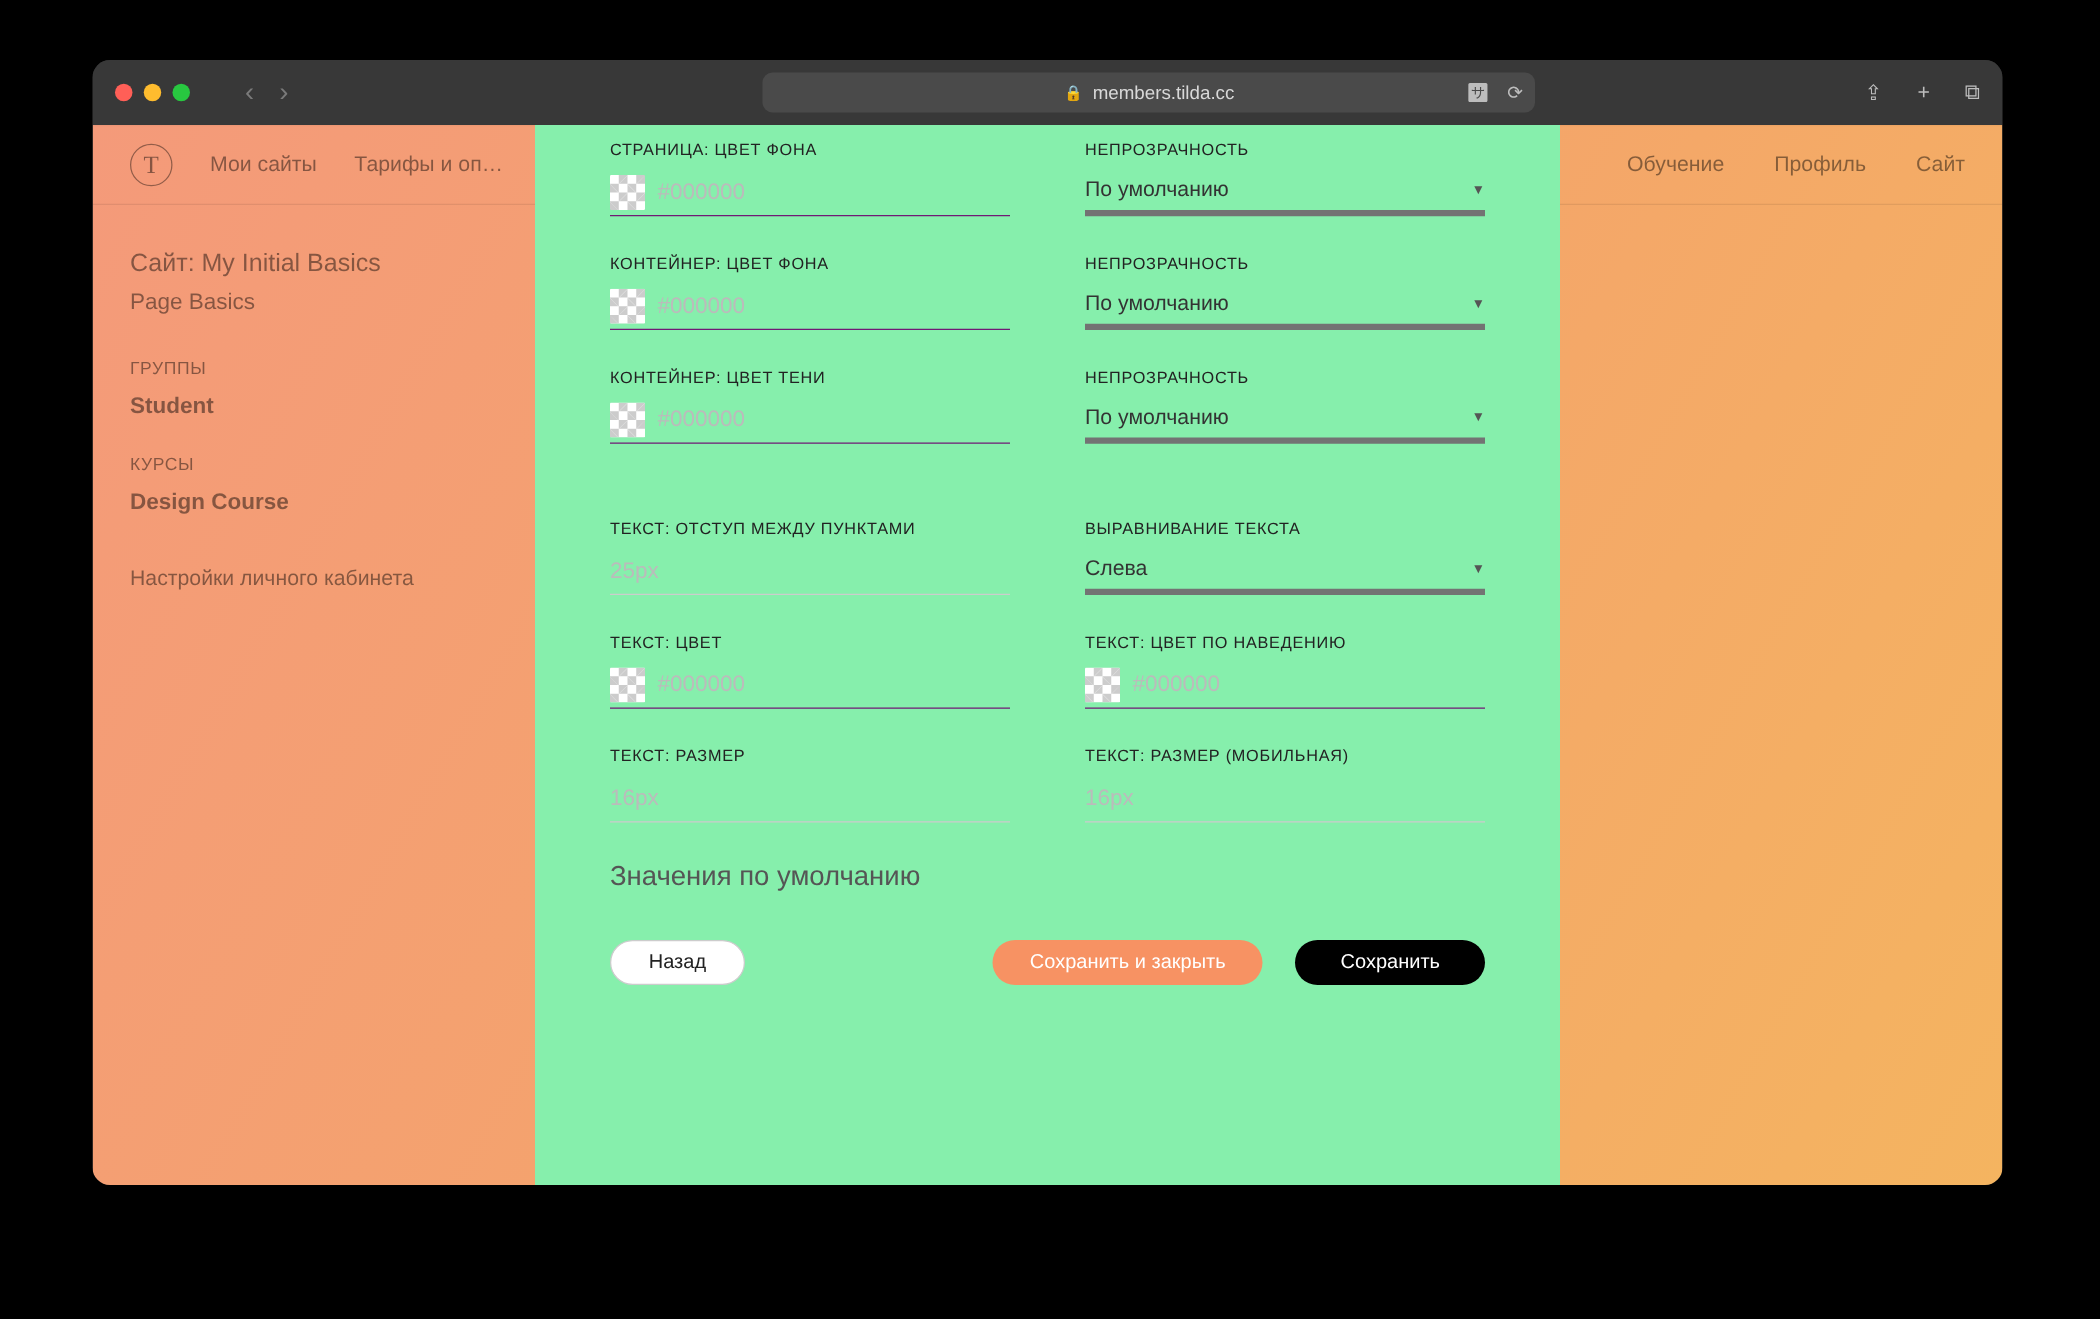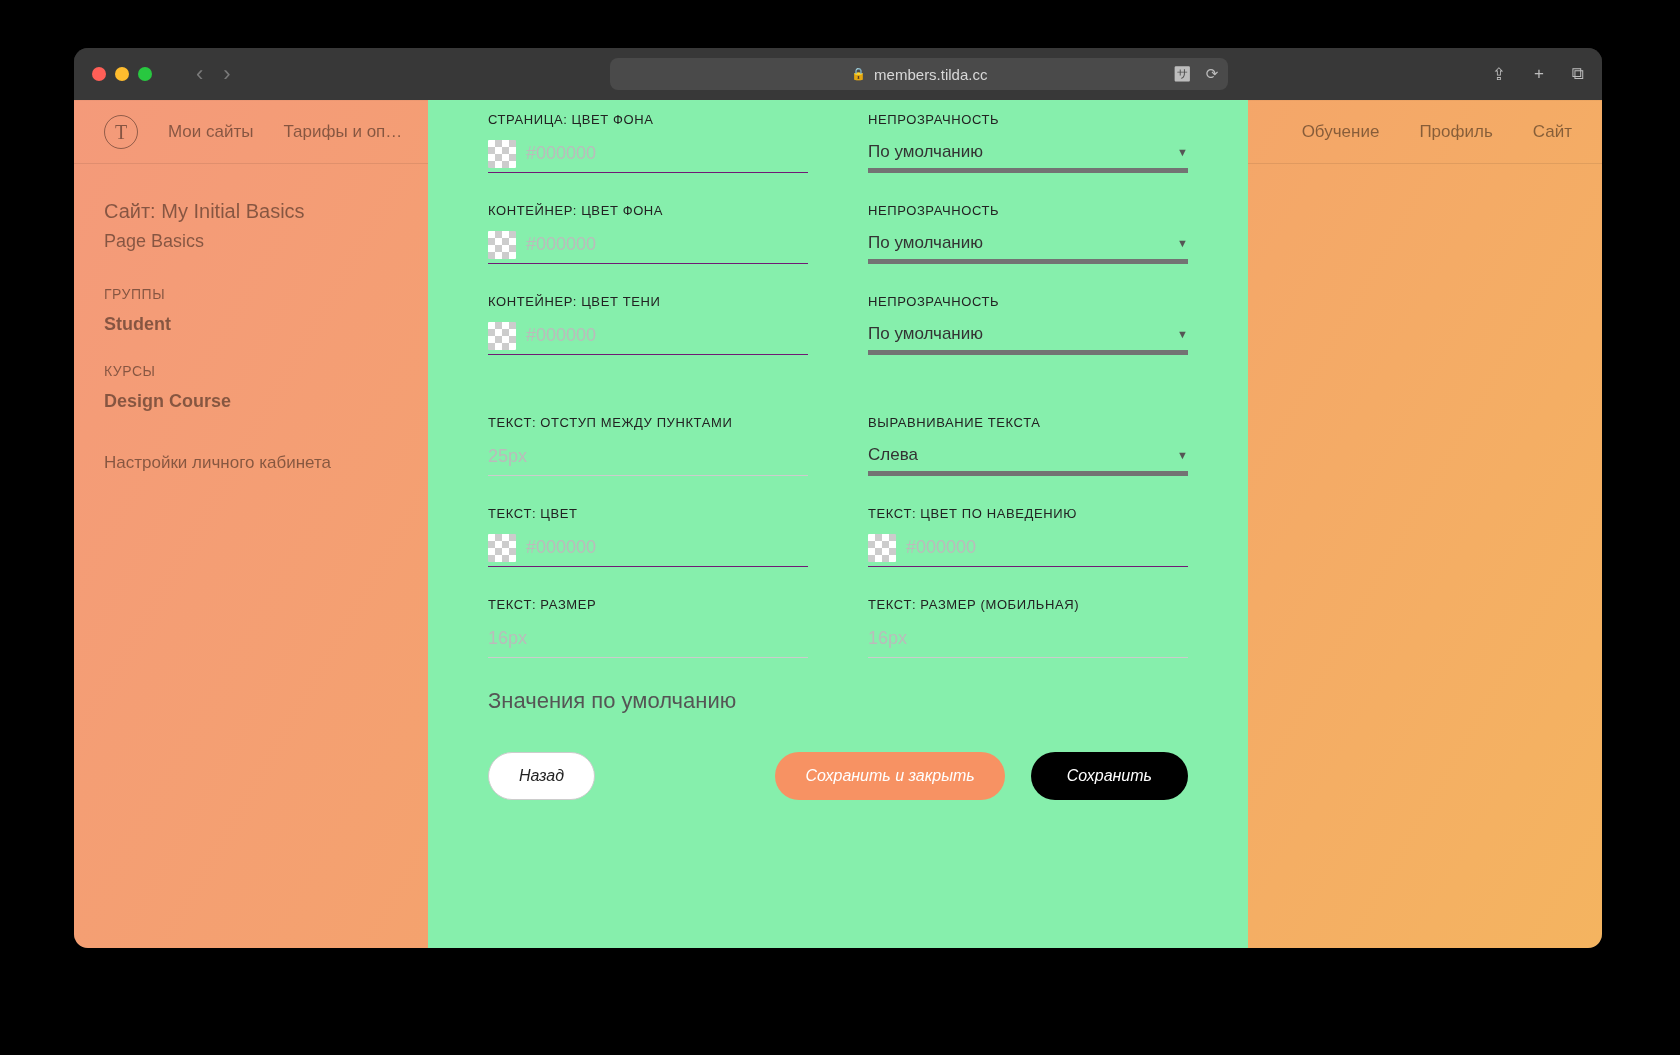--- a/index.html
+++ b/index.html
@@ -218,30 +218,29 @@
     margin-top: 28px;
     margin-bottom: 38px;
     cursor: pointer;
   }
   .modal-footer {
     display: flex;
     align-items: center;
     gap: 26px;
   }
   .btn {
-    height: 48px;
+    height: 36px;
     border-radius: 30px;
     font-size: 16px;
     display: inline-flex;
     align-items: center;
     justify-content: center;
     padding: 0 30px;
     cursor: pointer;
     border: none;
-    font-style: italic;
   }
   .btn-back {
     border: 1px solid #ccc;
     background: #fff;
     color: #222;
   }
   .btn-save {
     background: #000;
     color: #fff;
     padding: 0 36px;

